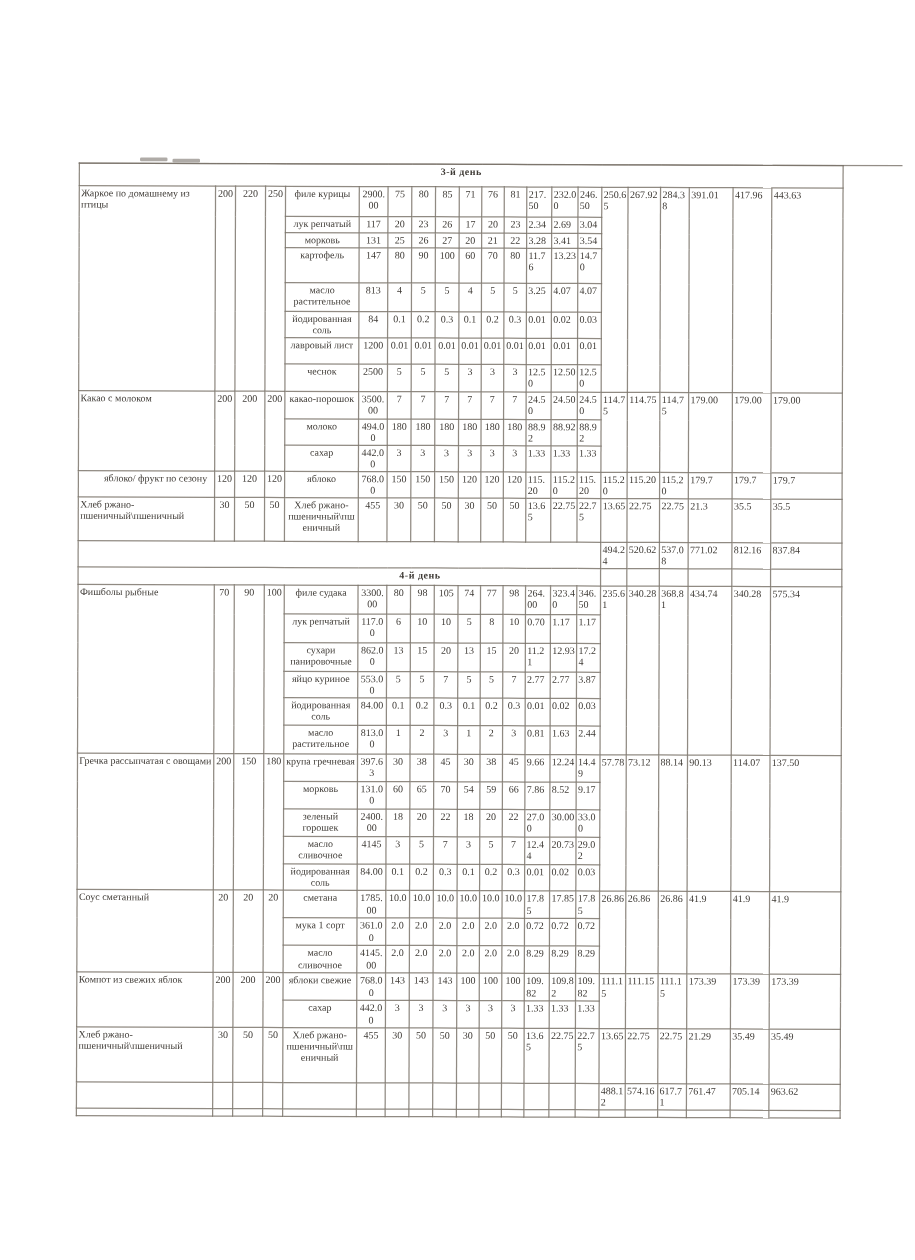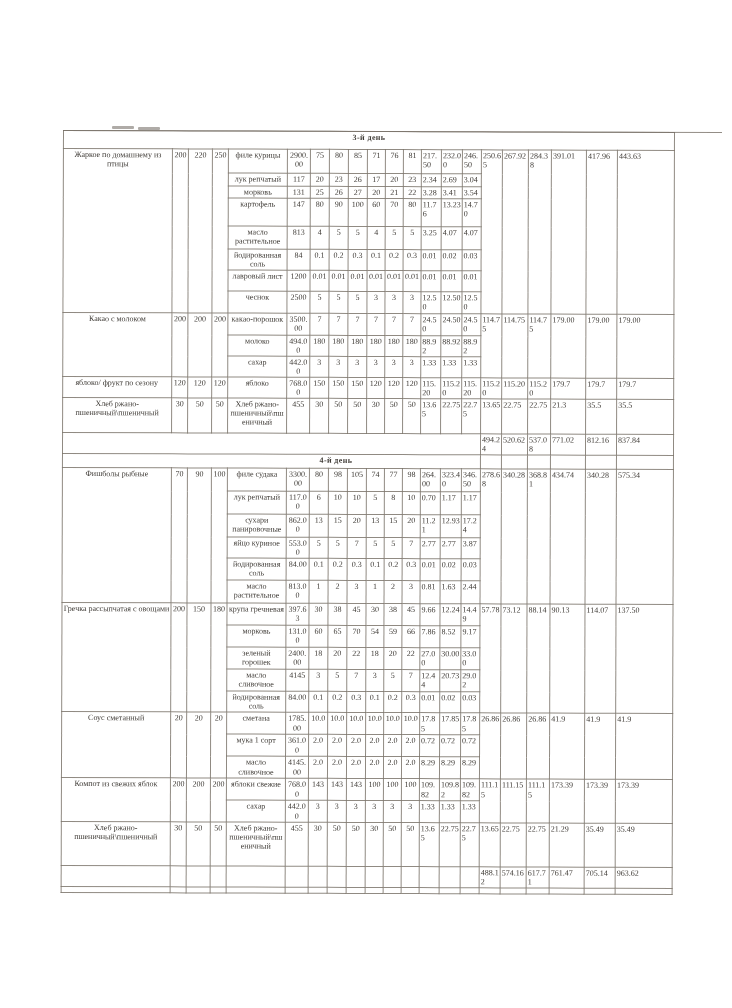--- a/index.html
+++ b/index.html
@@ -29,22 +29,22 @@
     border:1px solid rgba(125,118,108,.85);
     font-size:8px;line-height:1.13;color:#3f3b36;
     padding:1px;vertical-align:top;overflow:hidden;
     font-family:"Liberation Serif","DejaVu Serif",serif;
   }
   td.c-day{
     font-weight:700;font-size:9.5px;text-align:center;vertical-align:middle;
     letter-spacing:.4px;color:#35312c;
   }
   td.c-day.shifted{padding-left:130px;}
-  td.c-dish{text-align:center;vertical-align:middle;padding:2px 3px;}
-  td.c-dish.indent{padding-left:0;}
+  td.c-dish{text-align:left;vertical-align:middle;padding:2px 3px;}
+  td.c-dish.indent{padding-left:20px;}
   td.c-port{text-align:center;vertical-align:middle;word-break:break-all;font-size:7.5px;margin-left:45px;}
   td.c-ingr{text-align:center;overflow-wrap:anywhere;word-break:break-word;padding:1px 2px;}
   td.c-price{text-align:center;word-break:break-all;font-size:7.5px;padding:1px 3px;}
   td.c-qty{text-align:center;font-size:7.5px;}
   td.c-cost{text-align:left;word-break:break-all;font-size:7.5px;}
   td.c-sub{text-align:left;word-break:break-all;font-size:7.5px;vertical-align:middle;}
   td.c-tot{text-align:left;font-size:7.5px;vertical-align:middle;padding-right:5px;color:#3a3631;}
   tr.filler td{padding:0;}
 </style>
 </head>
@@ -319,21 +319,21 @@
             <td class="c-price">3300.00</td>
             <td class="c-qty">80</td>
             <td class="c-qty">98</td>
             <td class="c-qty">105</td>
             <td class="c-qty">74</td>
             <td class="c-qty">77</td>
             <td class="c-qty">98</td>
             <td class="c-cost">264.00</td>
             <td class="c-cost">323.40</td>
             <td class="c-cost">346.50</td>
-            <td class="c-sub" rowspan="6">278.68</td>
+            <td class="c-sub" rowspan="6">235.61</td>
             <td class="c-sub" rowspan="6">340.28</td>
             <td class="c-sub" rowspan="6">368.81</td>
             <td class="c-tot" rowspan="6">434.74</td>
             <td class="c-tot" rowspan="6">340.28</td>
             <td class="c-tot" rowspan="6">575.34</td>
           </tr>
           <tr style="height: 23px;">
             <td class="c-ingr">лук репчатый</td>
             <td class="c-price">117.00</td>
             <td class="c-qty">6</td>

